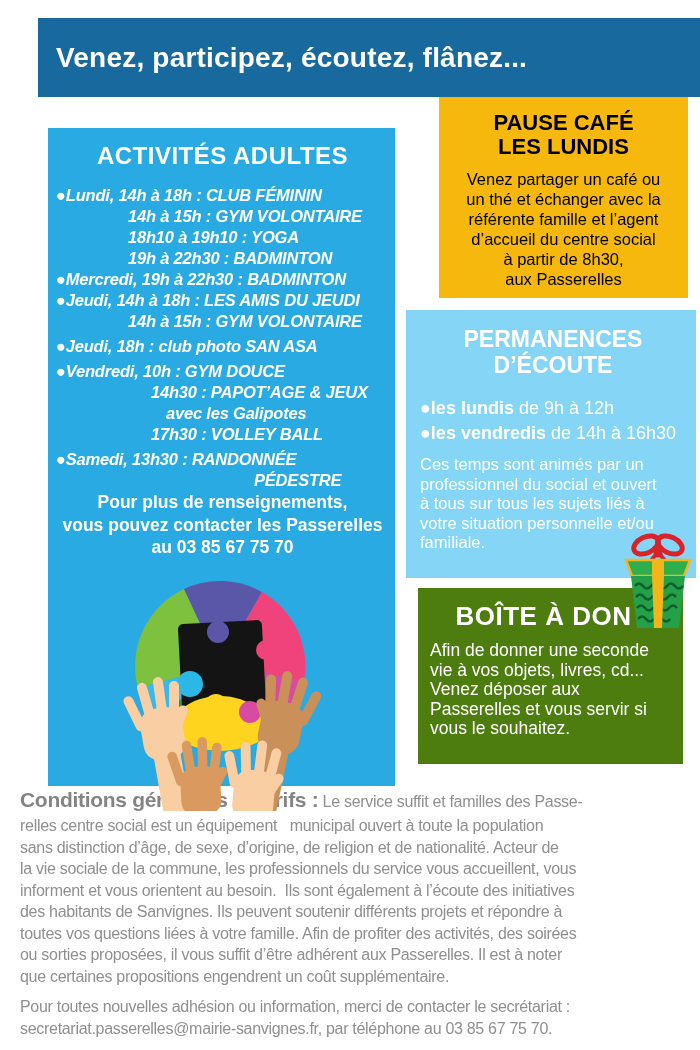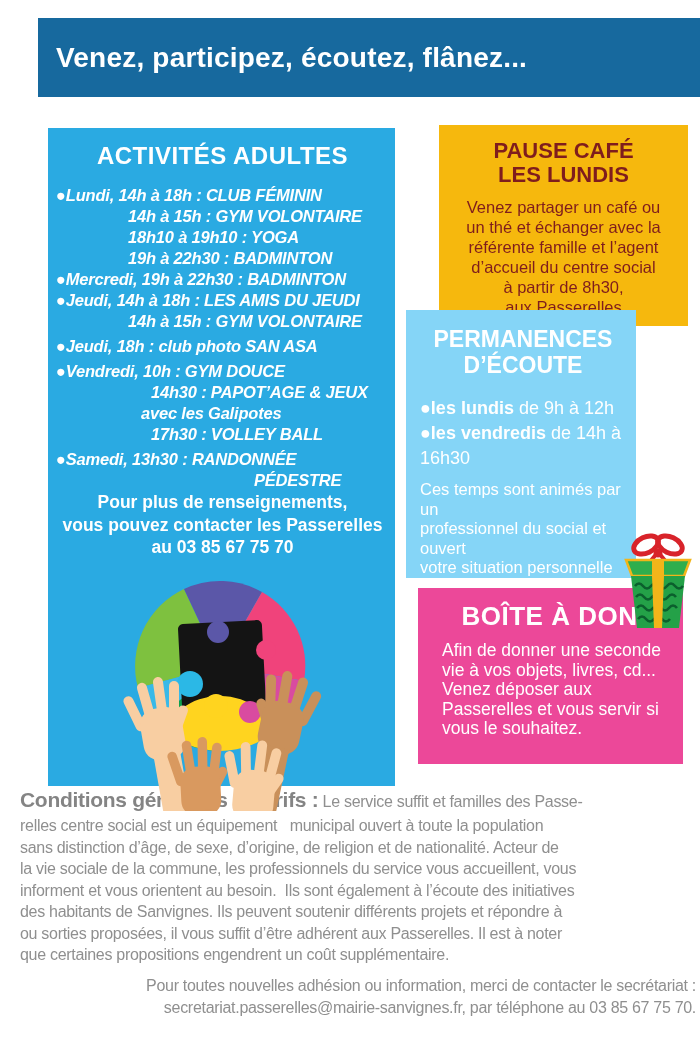--- a/index.html
+++ b/index.html
@@ -8,51 +8,51 @@
 
   .header-bar{position:absolute;left:38px;top:18px;width:696px;height:79px;background:#17699E;
         color:#ffffff;font-weight:bold;font-size:28px;line-height:79px;padding-left:18px;
         box-sizing:border-box;letter-spacing:.2px;}
 
   .activities{position:absolute;left:48px;top:128px;width:347px;height:658px;background:#2AAAE2;
         color:#ffffff;box-sizing:border-box;padding:14px 6px 0 8px;z-index:1;}
   .act-title{text-align:center;font-size:24px;font-weight:bold;letter-spacing:.5px;}
   .act-list{margin-top:15px;font-size:16.5px;font-weight:bold;line-height:21px;letter-spacing:-.2px;}
   .act-line{white-space:pre;font-style:italic;}
-  .ind1{margin-left:72px}.ind2{margin-left:95px}.ind3{margin-left:85px}.ind4{margin-left:198px}
+  .ind1{margin-left:72px}.ind2{margin-left:95px}.ind3{margin-left:110px}.ind4{margin-left:198px}
   .gap{margin-top:4px}
   .act-contact{text-align:center;font-weight:bold;font-size:17.5px;line-height:22.5px;}
 
   .illustration{position:absolute;left:100px;top:566px;width:240px;height:245px;z-index:3;}
 
   .pause{position:absolute;left:439px;top:97px;width:249px;height:201px;background:#F6B80D;
-        color:#7f1d1d;box-sizing:border-box;padding-top:14px;text-align:center;margin-top:28px;}
+        color:#000000;box-sizing:border-box;padding-top:14px;text-align:center;}
   .pause-title{font-size:22px;font-weight:bold;line-height:24px;}
   .pause-body{margin-top:10px;font-size:16.5px;line-height:20px;}
 
-  .perm{position:absolute;left:406px;top:310px;width:230px;height:268px;background:#85D5F7;
+  .perm{position:absolute;left:406px;top:310px;width:290px;height:268px;background:#85D5F7;
         color:#ffffff;box-sizing:border-box;padding:16px 10px 0 14px;}
   .perm-title{text-align:center;font-size:23px;font-weight:bold;line-height:26px;}
   .perm-bullets{margin-top:18px;font-size:18px;line-height:25px;}
   .perm-bullets .b{font-weight:bold;}
   .perm-body{margin-top:9px;font-size:16.5px;line-height:19.5px;}
 
-  .don{position:absolute;left:418px;top:588px;width:265px;height:176px;background:#ec4899;
-        color:#ffffff;box-sizing:border-box;padding:13px 10px 0 24px;}
+  .don{position:absolute;left:418px;top:588px;width:265px;height:176px;background:#4d7c0f;
+        color:#ffffff;box-sizing:border-box;padding:13px 10px 0 12px;}
   .don-title{text-align:center;font-size:26px;font-weight:bold;letter-spacing:.5px;padding-right:16px;}
   .don-body{margin-top:9px;font-size:17.5px;line-height:19.5px;}
 
   .gift{position:absolute;left:616px;top:530px;width:86px;height:102px;z-index:4;}
 
   .conditions{position:absolute;left:20px;top:786px;width:676px;color:#8F8F8F;z-index:2;}
   .cond-line{font-size:16px;line-height:21.5px;letter-spacing:-.3px;white-space:pre;}
   .cond-first{line-height:27px;}
   .cond-heading{font-size:21px;font-weight:bold;color:#848484;letter-spacing:-.3px;}
   .footer{margin-top:9px;}
-  .footer .cond-line{line-height:22px;text-align:right;}
+  .footer .cond-line{line-height:22px;}
 </style>
 </head>
 <body>
 
 <div class="page">
 
   <div class="header-bar">
     <span>Venez, participez, écoutez, flânez...</span>
   </div>
 
@@ -138,22 +138,22 @@
       <div>PERMANENCES</div>
       <div>D’ÉCOUTE</div>
     </div>
     <div class="perm-bullets">
       <div><span class="b">●les lundis</span><span> de 9h à 12h</span></div>
       <div><span class="b">●les vendredis</span><span> de 14h à 16h30</span></div>
     </div>
     <div class="perm-body">
       <div>Ces temps sont animés par un</div>
       <div>professionnel du social et ouvert</div>
+      <div>à tous sur tous les sujets liés à</div>
       <div>votre situation personnelle et/ou</div>
-      <div>à tous sur tous les sujets liés à</div>
       <div>familiale.</div>
     </div>
   </div>
 
   <div class="don">
     <div class="don-title">BOÎTE À DON</div>
     <div class="don-body">
       <div>Afin de donner une seconde</div>
       <div>vie à vos objets, livres, cd...</div>
       <div>Venez déposer aux</div>
@@ -181,20 +181,21 @@
     <polygon points="36,46 48,46 46,98 38,98" fill="#F2B51A"></polygon>
   </svg>
 
   <div class="conditions">
     <div class="cond-line cond-first"><span class="cond-heading">Conditions générales et tarifs :</span><span> Le service suffit et familles des Passe-</span></div>
     <div class="cond-line">relles centre social est un équipement   municipal ouvert à toute la population</div>
     <div class="cond-line">sans distinction d’âge, de sexe, d’origine, de religion et de nationalité. Acteur de</div>
     <div class="cond-line">la vie sociale de la commune, les professionnels du service vous accueillent, vous</div>
     <div class="cond-line">informent et vous orientent au besoin.  Ils sont également à l’écoute des initiatives</div>
     <div class="cond-line">des habitants de Sanvignes. Ils peuvent soutenir différents projets et répondre à</div>
+    <div class="cond-line">toutes vos questions liées à votre famille. Afin de profiter des activités, des soirées</div>
     <div class="cond-line">ou sorties proposées, il vous suffit d’être adhérent aux Passerelles. Il est à noter</div>
     <div class="cond-line">que certaines propositions engendrent un coût supplémentaire.</div>
     <div class="footer">
       <div class="cond-line">Pour toutes nouvelles adhésion ou information, merci de contacter le secrétariat :</div>
       <div class="cond-line">secretariat.passerelles@mairie-sanvignes.fr, par téléphone au 03 85 67 75 70.</div>
     </div>
   </div>
 
 </div>
 

